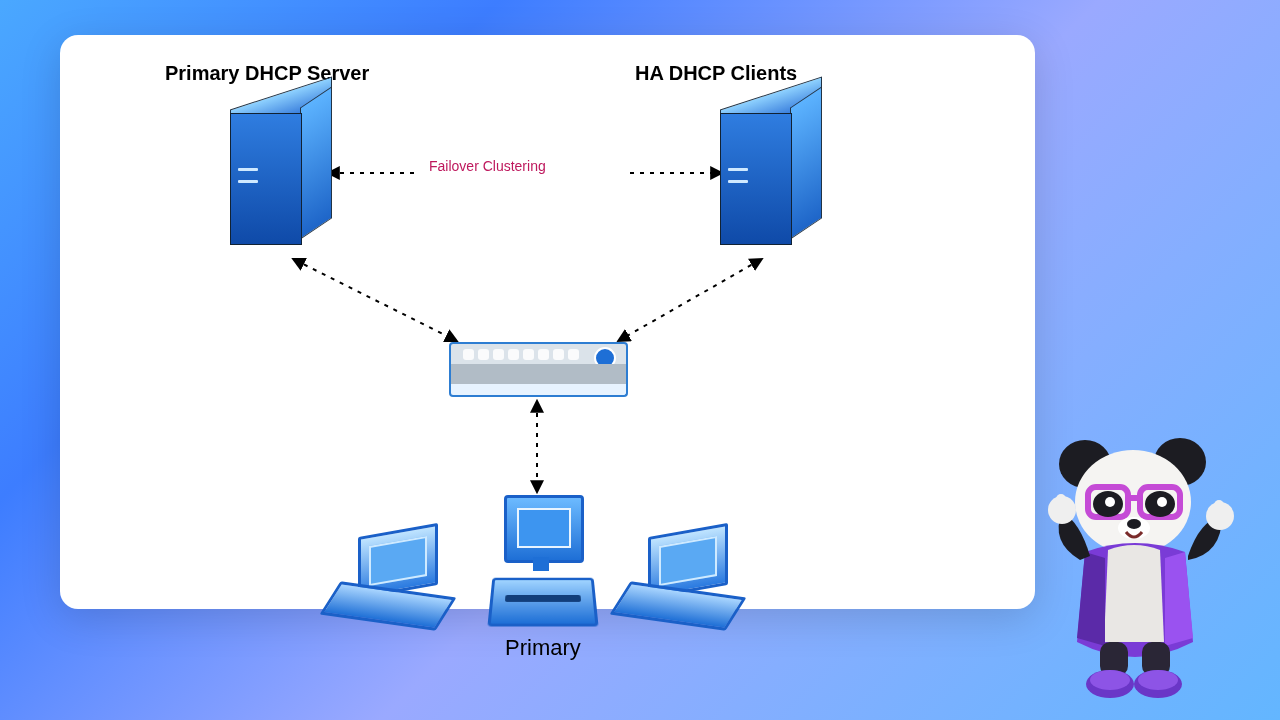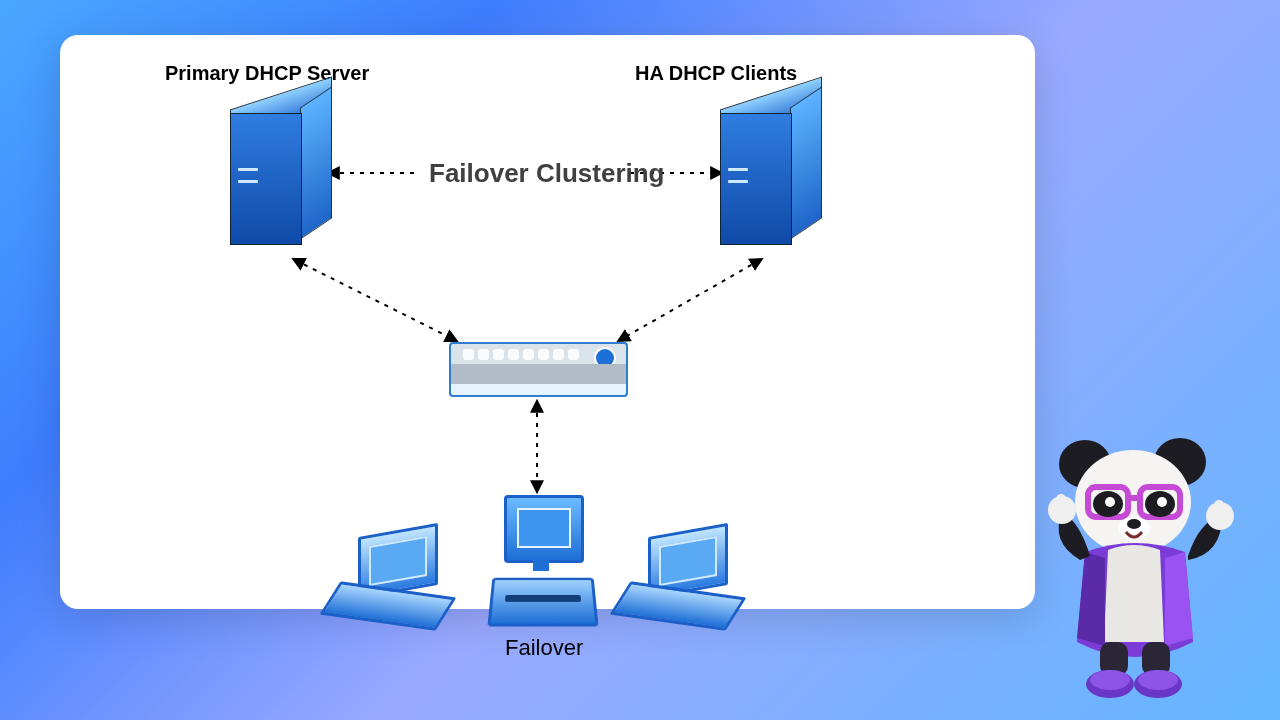--- a/index.html
+++ b/index.html
@@ -1,19 +1,19 @@
 <!DOCTYPE html>
 <html><head>
 <meta charset="utf-8">
 <style>
   html,body{margin:0;padding:0;width:1280px;height:720px;overflow:hidden;font-family:Arial,Helvetica,sans-serif}
   .bg{position:absolute;inset:0;background:linear-gradient(135deg,#4aa8ff 0%,#3d7dff 25%,#9aa9ff 55%,#63b6ff 100%)}
   .card{position:absolute;left:60px;top:35px;width:975px;height:574px;background:#fff;border-radius:18px;box-shadow:0 10px 40px rgba(0,0,0,.15)}
   .label{position:absolute;font-size:20px;color:#000;font-weight:700}
-  .link-lbl{position:absolute;font-size:26px;color:#404040;font-weight:700}
+  .link-lbl{position:absolute;font-size:14px;color:#be185d;font-weight:400}
   .clients-lbl{position:absolute;font-size:22px;color:#000}
   
   .server{position:absolute;width:120px;height:170px}
   .srv-top{position:absolute;left:0;top:0;width:100px;height:30px;transform:skewY(-18deg);background:linear-gradient(180deg,#8fd2ff,#2a6fd6);border:1px solid #234}
   .srv-front{position:absolute;left:0;top:20px;width:70px;height:130px;background:linear-gradient(180deg,#2f7de0,#0f4aa8);border:1px solid #123;}
   .srv-side{position:absolute;left:70px;top:4px;width:30px;height:130px;transform:skewY(-34deg);background:linear-gradient(180deg,#5cb3ff,#1e65c8);border:1px solid #234}
   .srv-slot{position:absolute;width:20px;height:3px;background:#cfe9ff;border-radius:1px}
   
   .hub{position:absolute;width:175px;height:55px}
   .hub-top{position:absolute;left:0;top:0;width:175px;height:22px;background:#dbe3ea;border:2px solid #2d7dd2;border-radius:4px 4px 0 0}
@@ -104,21 +104,21 @@
   </div>
   <div class="desktop" style="left:420px;top:460px">
     <div class="mon"></div>
       <div class="stand"></div>
       <div class="tower"></div>
   </div>
   <div class="laptop" style="left:560px;top:495px">
     <div class="lap-screen"></div>
       <div class="lap-base"></div>
   </div>
-  <div class="clients-lbl" style="left:445px;top:600px">Failover</div>
+  <div class="clients-lbl" style="left:445px;top:600px">Primary</div>
 
 </div>
 
 <div class="mascot">
   <svg viewBox="0 0 210 270">
 
     <ellipse cx="55" cy="32" rx="26" ry="24" fill="#1c1c22"></ellipse>
     <ellipse cx="150" cy="30" rx="26" ry="24" fill="#1c1c22"></ellipse>
 
     <ellipse cx="103" cy="70" rx="58" ry="52" fill="#f5f4f2"></ellipse>

